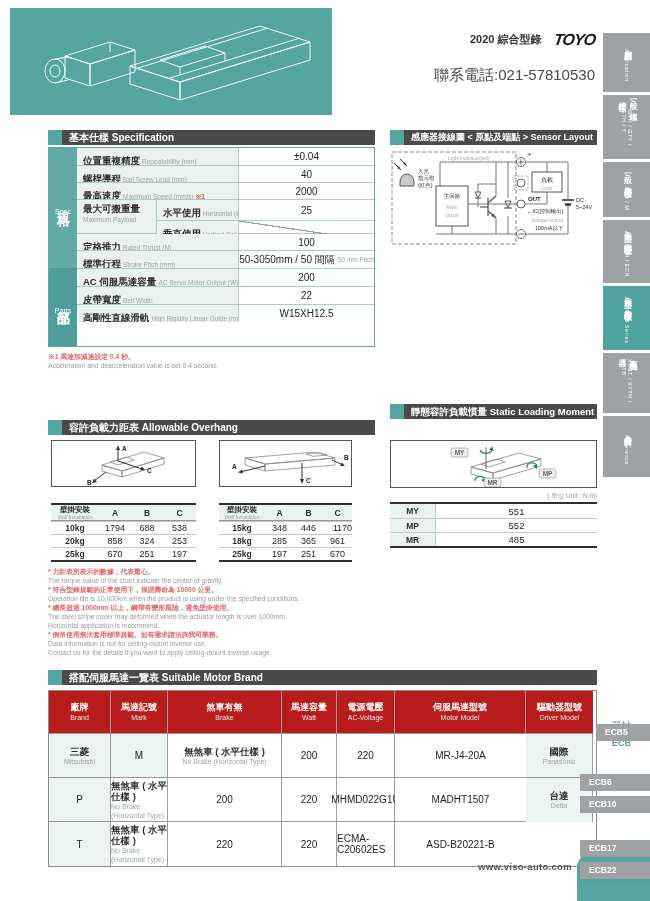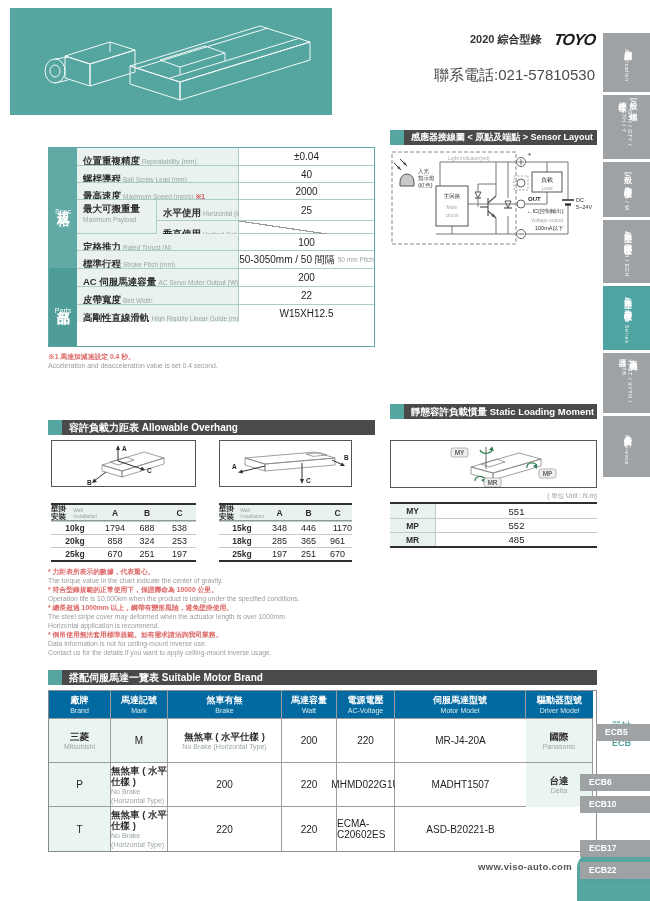--- a/index.html
+++ b/index.html
@@ -63,40 +63,40 @@
   .fn-en { font-size:6.8px; color:#9b9b9b; line-height:9px; }
 
   
   .dbox { border:1px solid #555; background:#fff; }
 
   
   .ov-table { border-top:2px solid #2f2f2f; border-bottom:2px solid #2f2f2f; }
   .ov-hrow { display:flex; height:16px; background:#e9f2ee; }
   .ov-row { display:flex; height:13px; border-top:1px solid #c3c9c7; align-items:center; }
   .ov-hrow { border-bottom:1px solid #8d9a96; }
-  .ov-c0 { display:flex; flex-direction:row; align-items:center; justify-content:center; }
+  .ov-c0 { display:flex; flex-direction:column; align-items:center; justify-content:center; }
   .ov-h-zh { font-size:7.5px; font-weight:700; color:#2e2e2e; line-height:8px; }
   .ov-h-en { font-size:5px; color:#9aa7a3; line-height:6px; }
   .ov-hcell { display:flex; align-items:center; justify-content:center; font-size:8.5px; font-weight:700; color:#2e2e2e; }
   .ov-load { font-size:8.5px; font-weight:700; color:#2e2e2e; text-align:center; }
   .ov-val { font-size:9px; color:#1e1e1e; text-align:center; }
 
   
   .unit-note { font-size:6.5px; color:#999; text-align:right; }
   .mo-table { border-top:2px solid #2f2f2f; border-bottom:2px solid #2f2f2f; }
   .mo-row { display:flex; height:14px; }
   .mo-row + .mo-row { border-top:1px solid #c3c9c7; }
   .mo-label { width:46px; background:#e9f2ee; border-right:1px solid #c3c9c7; display:flex; align-items:center; justify-content:center; font-size:8.5px; font-weight:700; color:#2e2e2e; }
   .mo-val { flex:1; display:flex; align-items:center; justify-content:center; font-size:9.5px; color:#1e1e1e; }
 
   
   .motor-table { left:48px; top:690px; width:549px; border:1px solid #8b8b8b; display:grid; grid-template-columns:62px 57px 114px 55px 58px 131px 67px; }
   .mcell { border-right:1px solid #9c9c9c; border-bottom:1px solid #9c9c9c; display:flex; flex-direction:column; align-items:center; justify-content:center; background:#fff; }
   .mcell.lc { border-right:none; } .mcell.lr { border-bottom:none; }
-  .mhead { height:28px; background:#0369a1; }
+  .mhead { height:43px; background:#b91c1c; }
   .mh-zh { font-size:9px; font-weight:700; color:#fff; line-height:11px; }
   .mh-en { font-size:7px; color:#d8ecea; line-height:9px; }
   .mbody { height:44px; }
   .mint { background:#eaf4f0; }
   .mb-zh { font-size:9.5px; font-weight:700; color:#2e2e2e; line-height:11px; }
   .mb-en { font-size:7px; color:#9aa7a3; line-height:9px; }
   .mnum { font-size:10px; color:#1e1e1e; }
 
   
   .series-label { left:593px; top:720px; width:57px; text-align:center; }
@@ -168,20 +168,24 @@
   </div>
   <div class="abs side-tab" style="top:353px;height:60px;">
     <span class="zh">直交機器</span>
     <span class="en">XYGT / XYTH / XYTB</span>
   </div>
   <div class="abs side-tab" style="top:416px;height:61px;">
     <span class="zh">參考資料</span>
     <span class="en">Reference</span>
   </div>
 
+  <div class="abs sec-header" style="left:48px;top:130px;width:327px;">
+    <span class="sec-sq"></span>
+    <span class="sec-bar">基本仕樣 Specification</span>
+  </div>
 
   <div class="abs spec-table">
     <div class="spine spine-spec">
       <span class="zh">規格</span>
       <span class="en">Spec</span>
     </div>
     <div class="spine spine-parts">
       <span class="zh">部品</span>
       <span class="en">Parts</span>
     </div>
@@ -434,21 +438,21 @@
       <div class="ov-val" style="width:29px;">961</div>
     </div>
     <div class="ov-row">
       <div class="ov-load" style="width:46px;">25kg</div>
       <div class="ov-val" style="width:29px;">197</div>
       <div class="ov-val" style="width:29px;">251</div>
       <div class="ov-val" style="width:29px;">670</div>
     </div>
   </div>
 
-  <div class="abs sec-header" style="left:390px;top:404px;width:207px;">
+  <div class="abs sec-header" style="left:390px;top:404px;width:207px;text-decoration:underline;">
     <span class="sec-sq"></span>
     <span class="sec-bar" style="font-size:9.5px;">靜態容許負載慣量 Static Loading Moment</span>
   </div>
 
   <div class="abs dbox" style="left:390px;top:440px;width:207px;height:48px;">
     <svg width="205" height="46" viewBox="0 0 205 46">
       <g fill="none" stroke="#888" stroke-width="0.8" stroke-linejoin="round">
         <polygon points="80,26 128,12 150,18 102,32"></polygon>
         <polygon points="102,32 150,18 150,25 102,39"></polygon>
         <polygon points="80,26 102,32 102,39 80,33"></polygon>

